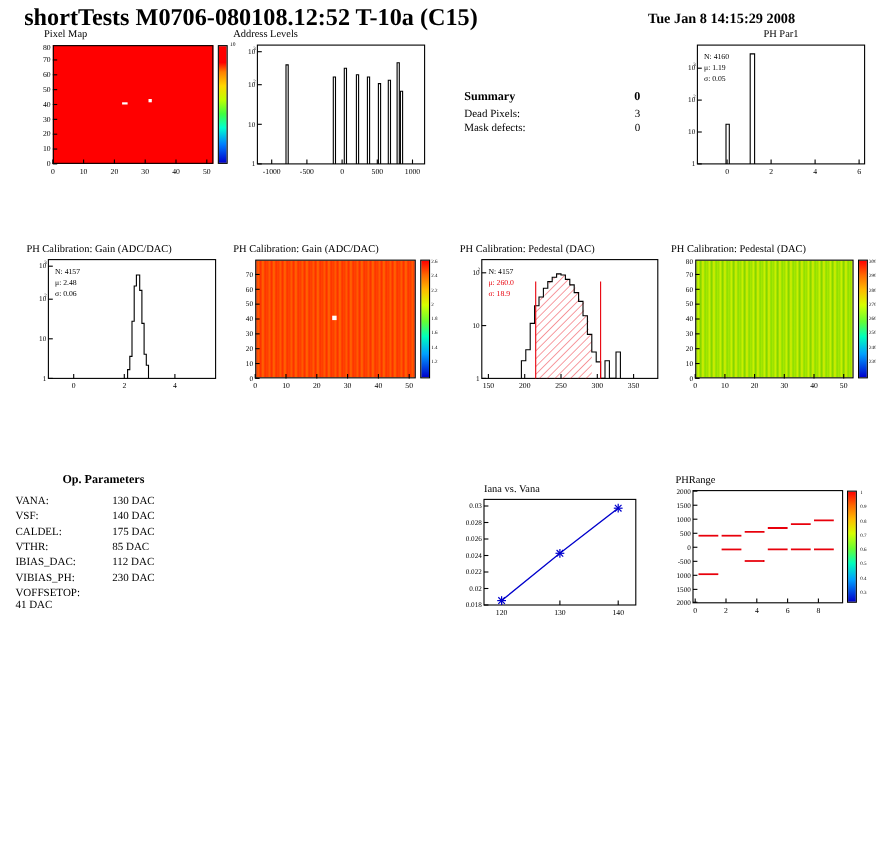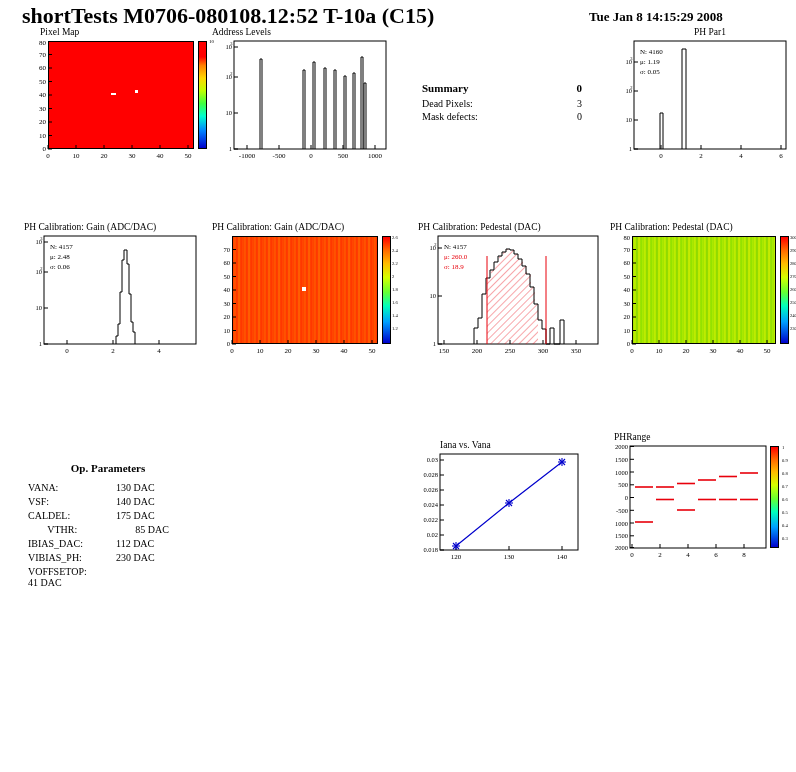--- a/index.html
+++ b/index.html
@@ -382,36 +382,36 @@
         <text x="180" y="46">270</text>
           <text x="180" y="59">260</text>
           <text x="180" y="72">250</text>
         <text x="180" y="85">240</text>
           <text x="180" y="98">230</text>
       </g>
     </svg>
   </div>
 </div>
 
-<div class="abs" style="left:28px;top:430px;width:160px;margin-top:32px;">
+<div class="abs" style="left:14px;top:430px;width:160px;">
   <div class="op-title" style="text-align:center;">Op. Parameters</div>
   <div style="margin-top:8px;">
     <div style="display:flex;margin-top:3px;">
         <span class="op-row" style="width:88px;">VANA:</span>
         <span class="op-row">130 DAC</span>
       </div>
     <div style="display:flex;margin-top:3px;">
         <span class="op-row" style="width:88px;">VSF:</span>
         <span class="op-row">140 DAC</span>
       </div>
     <div style="display:flex;margin-top:3px;">
         <span class="op-row" style="width:88px;">CALDEL:</span>
         <span class="op-row">175 DAC</span>
       </div>
-    <div style="display:flex;margin-top:3px;justify-content:center;">
+    <div style="display:flex;margin-top:3px;">
         <span class="op-row" style="width:88px;">VTHR:</span>
         <span class="op-row">85 DAC</span>
       </div>
     <div style="display:flex;margin-top:3px;">
         <span class="op-row" style="width:88px;">IBIAS_DAC:</span>
         <span class="op-row">112 DAC</span>
       </div>
     <div style="display:flex;margin-top:3px;">
         <span class="op-row" style="width:88px;">VIBIAS_PH:</span>
         <span class="op-row">230 DAC</span>

